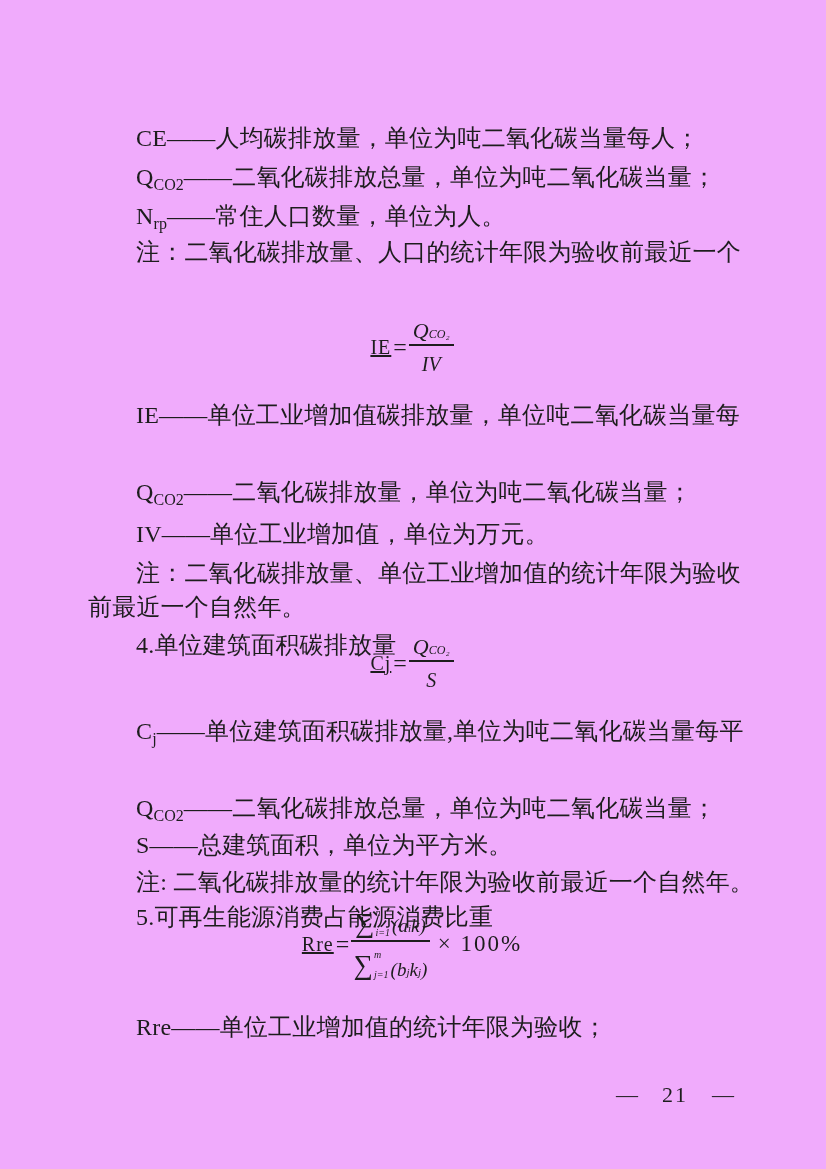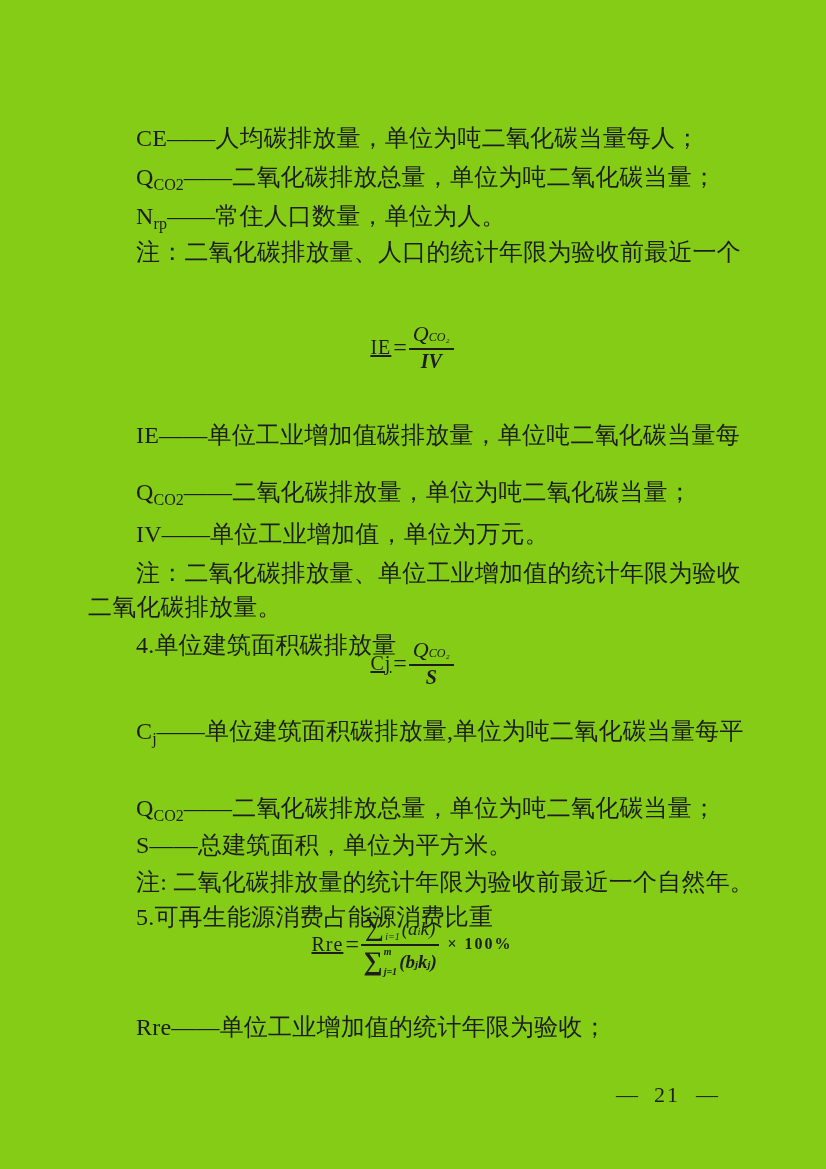--- a/index.html
+++ b/index.html
@@ -1,20 +1,20 @@
 <!DOCTYPE html>
 <html><head>
 <meta charset="utf-8">
 <style>
   html,body{margin:0;padding:0;background:#e9e9e9;}
   .page{
     position:relative;
     width:826px;height:1169px;
     margin:0 auto;
-    background:#84cc16;
+    background:#f0abfc;
     color:#1d1d1d;
     font-family:"Liberation Serif","DejaVu Serif",serif;
     overflow:hidden;
   }
   .ln{
     position:absolute;
     left:88px;
     width:660px;
     font-size:24px;
     line-height:38px;
@@ -47,56 +47,55 @@
     vertical-align:middle;
   }
   .frac .num{
     border-bottom:2px solid #1d1d1d;
     padding:0 4px 2px 4px;
     display:inline-flex;
     align-items:baseline;
     line-height:1.05;
   }
   .frac .den{
-    padding-top:1px;
-    display:inline-flex;
-    align-items:center;
+    padding-top:8px;
+    display:inline-flex;
+    align-items:flex-end;
     line-height:1.05;
-    font-weight:bold;
   }
   .fvar{font-style:italic;font-size:22px;}
   .fvar-den{font-style:italic;font-size:20px;}
   .fsub{font-size:12px;font-style:italic;vertical-align:-4px;line-height:0;}
   .sum{display:inline-flex;align-items:center;margin-right:2px;}
   .sigma{font-size:27px;line-height:1;font-style:normal;}
   .limits{
     display:inline-flex;
     flex-direction:column;
     justify-content:space-between;
     height:30px;
     font-size:10px;
     font-style:italic;
     margin-left:1px;
     line-height:1;
   }
   .term{font-style:italic;font-size:19px;display:inline-flex;align-items:baseline;}
   .term sub{font-size:11px;vertical-align:-3px;line-height:0;}
-  .f-times{font-size:16px;margin-left:8px;letter-spacing:2px;font-weight:bold;}
+  .f-times{font-size:23px;margin-left:8px;letter-spacing:2px;}
   
   .pagenum{
     position:absolute;
     top:1082px;
     left:616px;
     display:flex;
     align-items:center;
     font-size:22px;
     color:#1d1d1d;
   }
   .pagenum .dash{letter-spacing:0;}
-  .pagenum .num{margin:0 16px;letter-spacing:2px;font-family:Liberation Serif, serif;}
+  .pagenum .num{margin:0 24px;letter-spacing:2px;font-family:Liberation Serif, serif;}
 </style>
 </head>
 <body>
 
 <div class="page">
 
   <p class="ln ind" style="top:95px"><span>CE——人均碳排放量，单位为吨二氧化碳当量每人；</span></p>
 
   <p class="ln ind" style="top:134px"><span>Q</span><sub>CO2</sub><span>——二氧化碳排放总量，单位为吨二氧化碳当量；</span></p>
 
@@ -114,28 +113,28 @@
             <span class="fvar">Q</span>
             <sub class="fsub">CO₂</sub>
           </span>
           <span class="den">
             <span class="fvar-den">IV</span>
           </span>
         </span>
     </span>
   </div>
 
-  <p class="ln ind" style="top:392px"><span>IE——单位工业增加值碳排放量，单位吨二氧化碳当量每</span></p>
+  <p class="ln ind" style="top:372px"><span>IE——单位工业增加值碳排放量，单位吨二氧化碳当量每</span></p>
 
   <p class="ln ind" style="top:449px"><span>Q</span><sub>CO2</sub><span>——二氧化碳排放量，单位为吨二氧化碳当量；</span></p>
 
   <p class="ln ind" style="top:491px"><span>IV——单位工业增加值，单位为万元。</span></p>
 
   <p class="ln ind" style="top:530px"><span>注：二氧化碳排放量、单位工业增加值的统计年限为验收</span></p>
-  <p class="ln" style="top:564px"><span>二氧化碳排放量。</span></p>
+  <p class="ln" style="top:564px"><span>前最近一个自然年。</span></p>
 
   <p class="ln ind" style="top:602px"><span>4.单位建筑面积碳排放量</span></p>
 
   <div class="formula" style="top:634px;height:58px">
     <span class="feq">
       <span class="f-lhs">Cj</span>
         <span class="f-eq">=</span>
         <span class="frac">
           <span class="num">
             <span class="fvar">Q</span>

